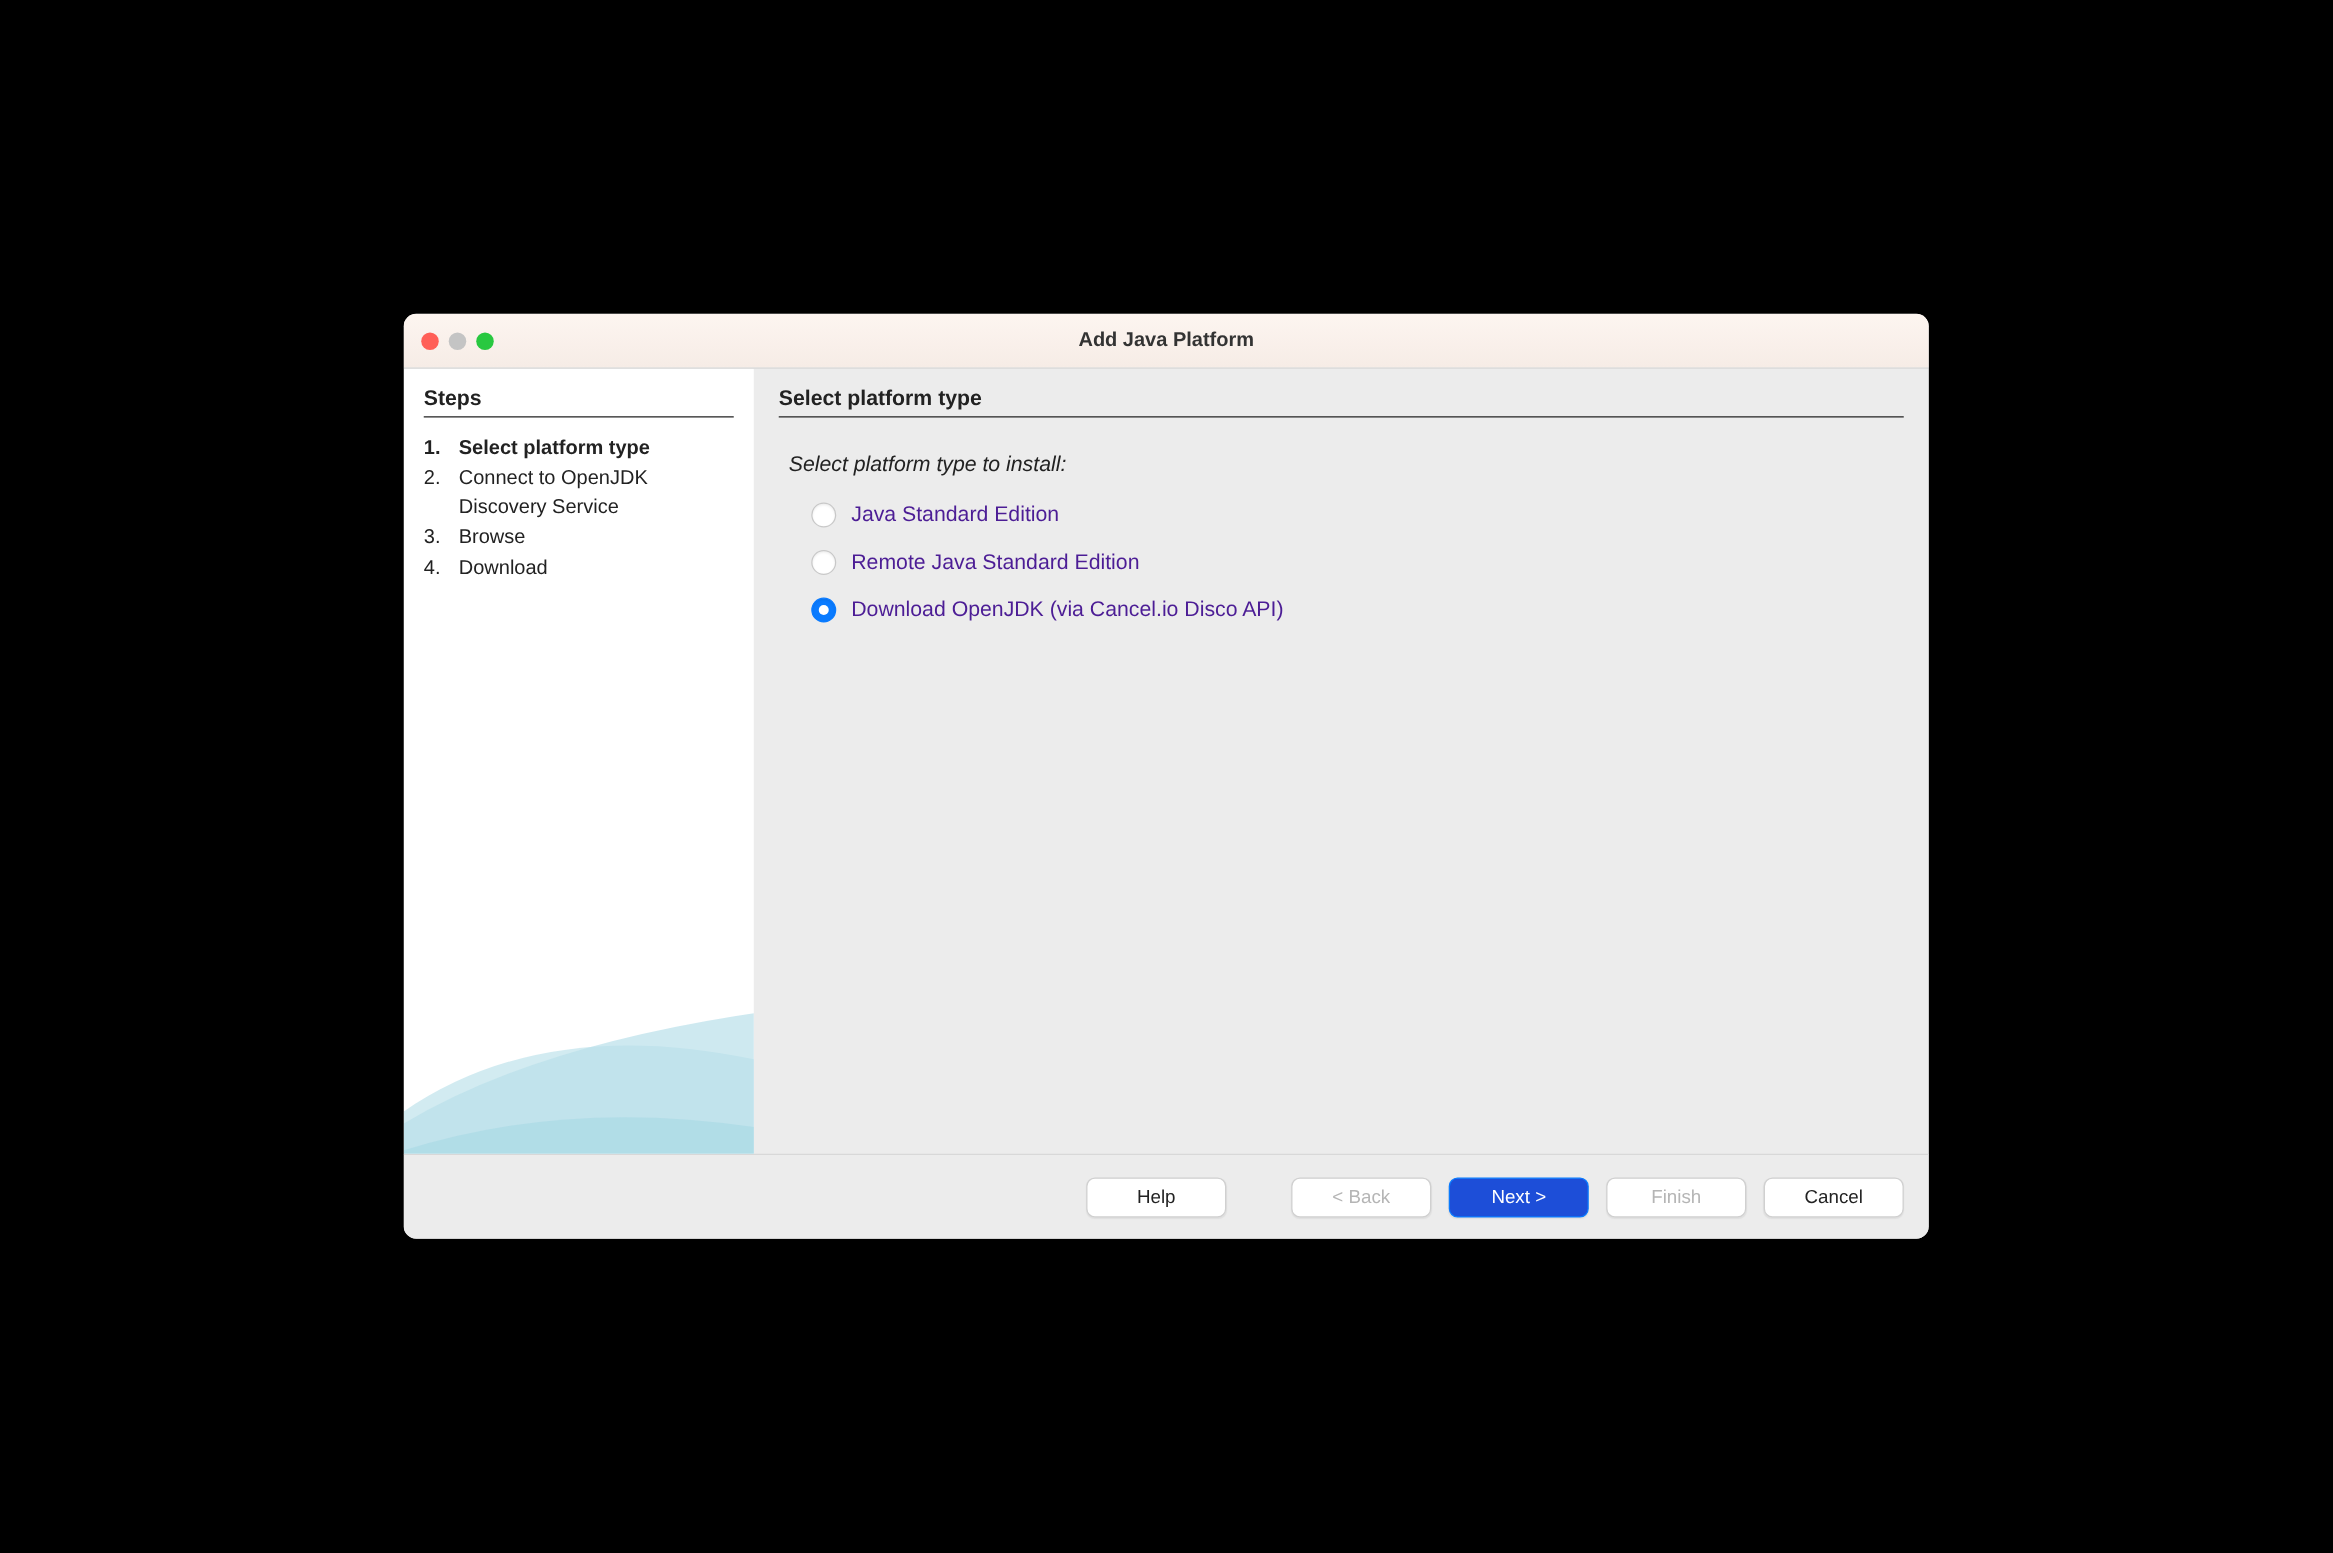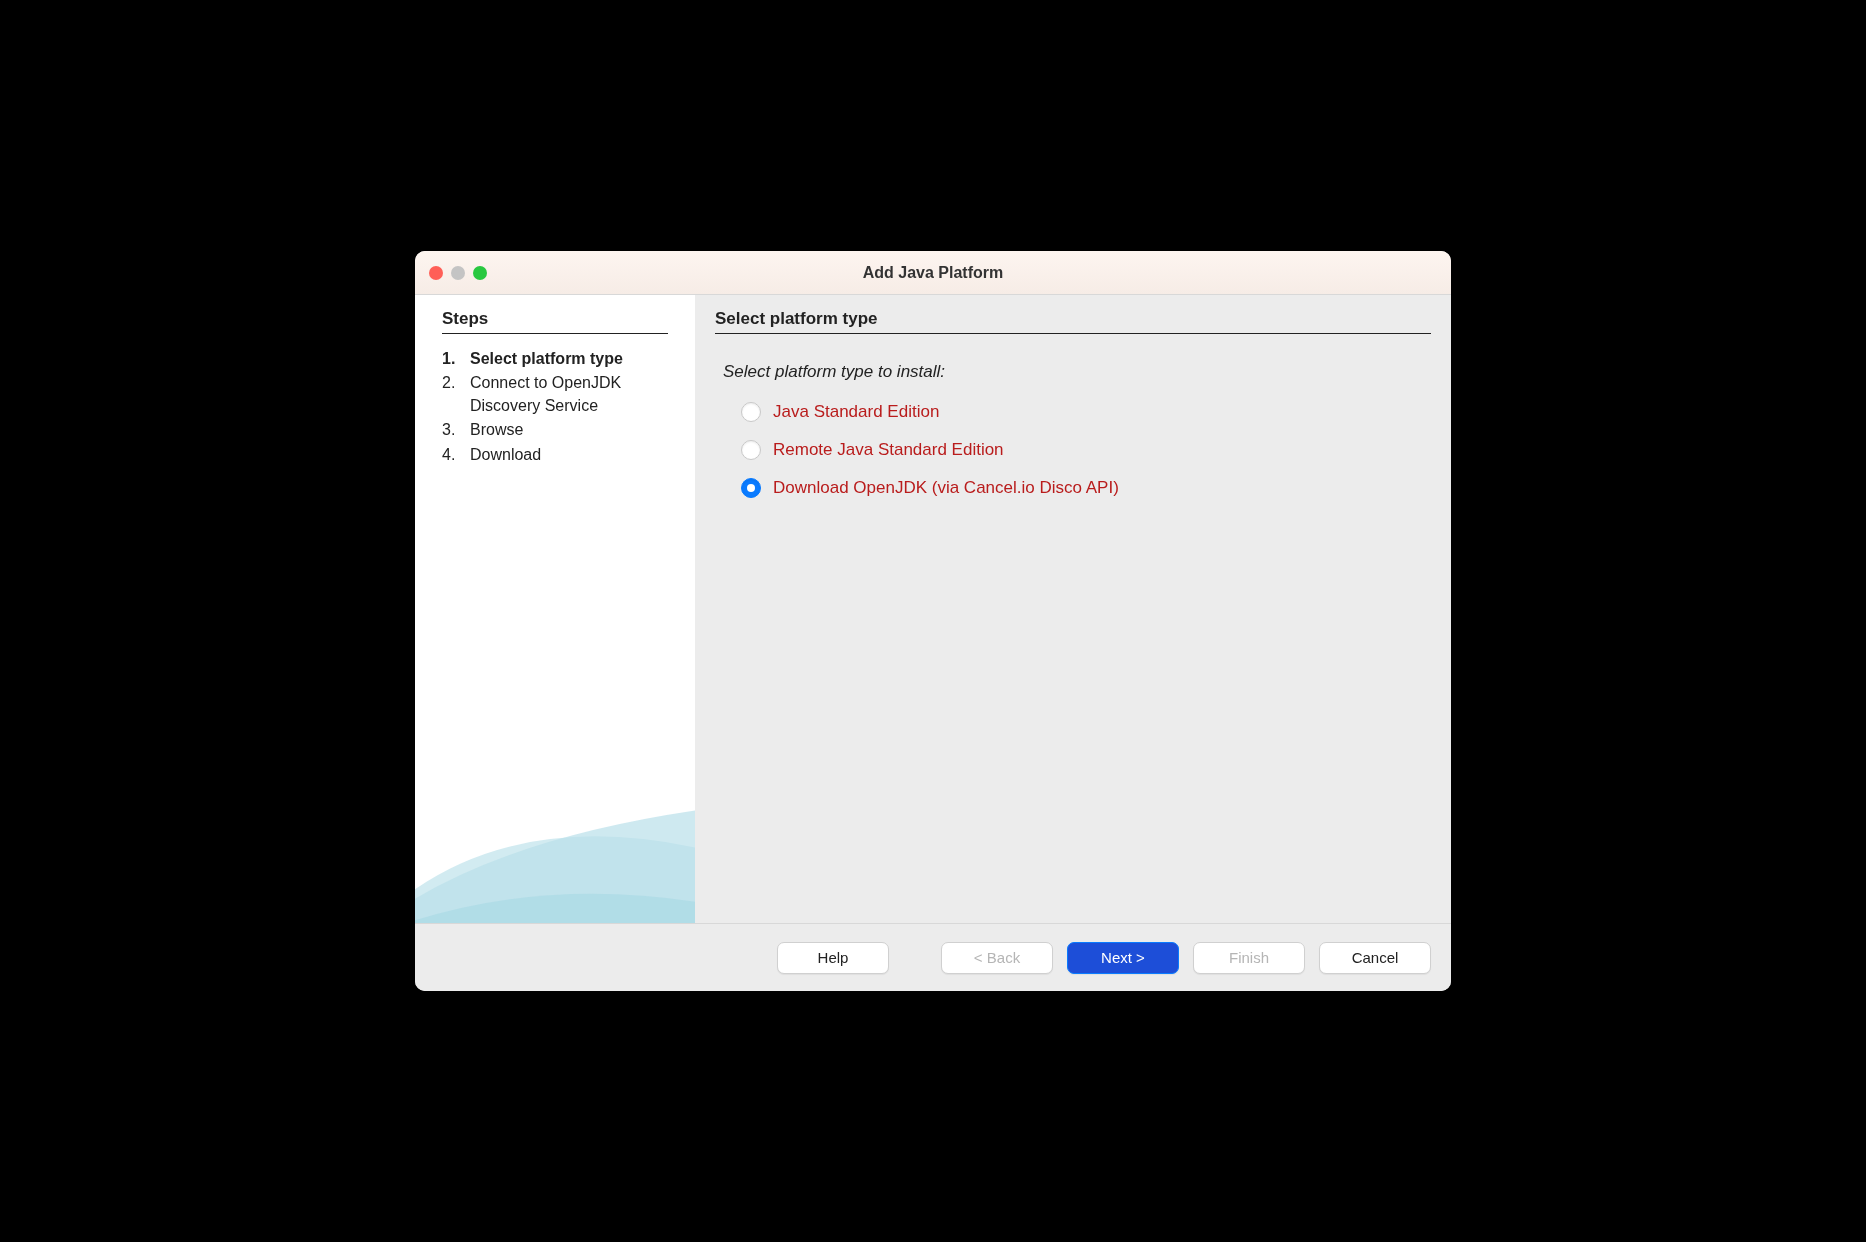--- a/index.html
+++ b/index.html
@@ -10,21 +10,21 @@
     body {
       background: #000;
       width: 1866px;
       height: 1242px;
       font-family: -apple-system, BlinkMacSystemFont, "Helvetica Neue", Arial, sans-serif;
       display: flex;
       align-items: center;
       justify-content: center;
     }
     .window {
-      width: 1036px;
+      width: 1220px;
       height: 740px;
       background: #ececec;
       border-radius: 10px;
       box-shadow: 0 20px 60px rgba(0,0,0,0.5);
       display: flex;
       flex-direction: column;
       overflow: hidden;
     }
     .titlebar {
       height: 44px;
@@ -58,21 +58,21 @@
       pointer-events: none;
     }
     .body {
       flex: 1;
       display: flex;
       overflow: hidden;
     }
     .sidebar {
       width: 280px;
       background: #fff;
-      padding: 14px 27px;
+      padding: 14px 16px;
       position: relative;
       overflow: hidden;
     }
     .sidebar-heading {
       font-size: 17px;
       font-weight: 700;
       color: #222;
       border-bottom: 1px solid #222;
       padding-bottom: 4px;
       margin-bottom: 14px;
@@ -160,21 +160,21 @@
       top: 50%;
       left: 50%;
       width: 8px;
       height: 8px;
       background: #fff;
       border-radius: 50%;
       transform: translate(-50%, -50%);
     }
     .radio-label {
       font-size: 17px;
-      color: #b91c1c;
+      color: #4c1d95;
     }
     .footer {
       height: 68px;
       background: #ececec;
       border-top: 1px solid #d8d8d8;
       display: flex;
       align-items: center;
       justify-content: flex-end;
       gap: 14px;
       padding: 0 20px;

